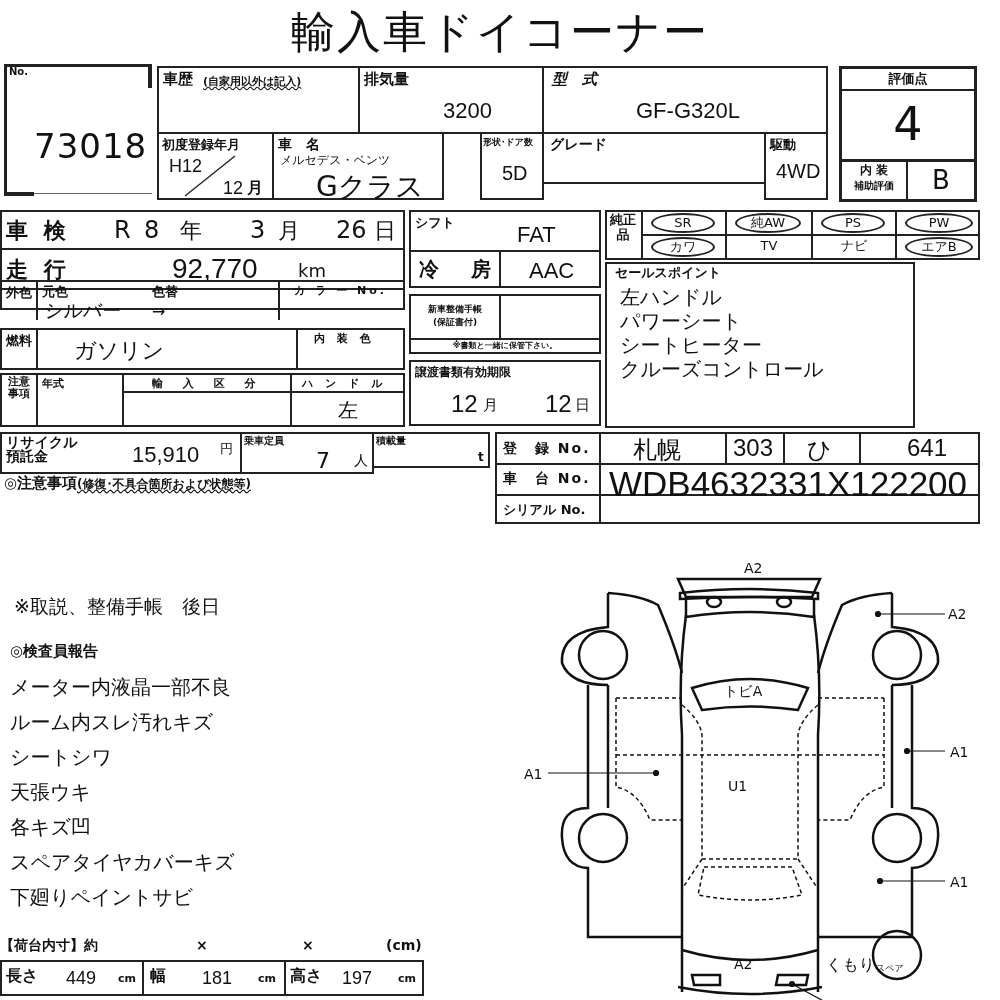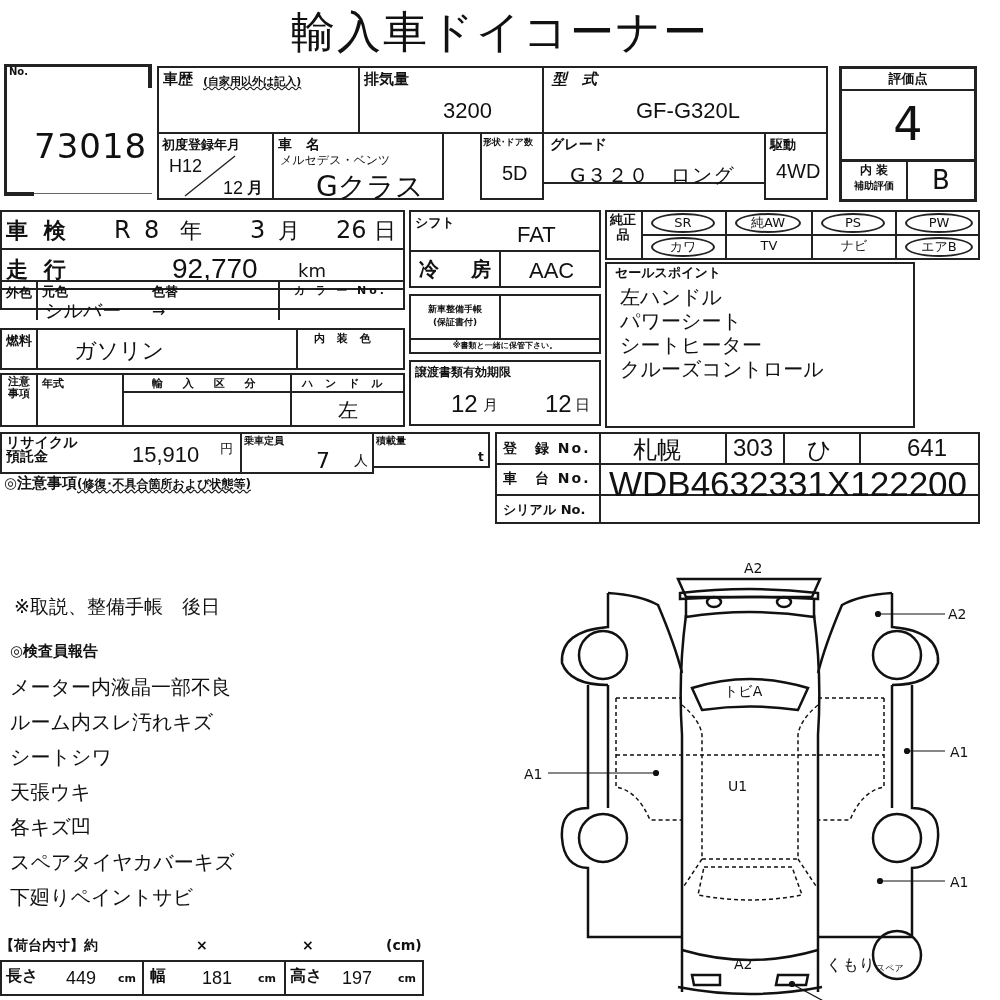--- a/index.html
+++ b/index.html
@@ -59,21 +59,20 @@
   <span class="lbl" style="left:4px;top:2px;font-size:14px;">車　名</span>
   <span class="val" style="left:6px;top:18px;font-size:12px;">メルセデス・ベンツ</span>
   <span class="val" style="left:42px;top:34px;font-size:28px;">Gクラス</span>
 </div>
 <div class="bx" style="left:480px;top:132px;width:64px;height:68px;">
   <span class="lbl" style="left:1px;top:2px;font-size:9px;">形状･ドア数</span>
   <span class="val cond" style="left:20px;top:28px;font-size:20px;">5D</span>
 </div>
 <div class="bx" style="left:542px;top:132px;width:224px;height:52px;text-decoration:underline;">
   <span class="lbl" style="left:6px;top:2px;font-size:14px;">グレード</span>
-  <span class="val" style="left:26px;top:28px;font-size:20px;letter-spacing:1px;">G３２０　ロング</span>
 </div>
 <div class="bx" style="left:764px;top:132px;width:64px;height:68px;">
   <span class="lbl" style="left:4px;top:2px;font-size:13px;">駆動</span>
   <span class="val cond" style="left:10px;top:26px;font-size:20px;">4WD</span>
 </div>
 
 <div class="abs" style="left:839px;top:66px;width:138px;height:136px;border:3px solid #222;">
   <div class="abs" style="left:0;top:0;width:132px;height:22px;border-bottom:2px solid #222;text-align:center;font-size:13px;font-weight:bold;line-height:20px;">評価点</div>
   <div class="abs" style="left:0;top:22px;width:132px;height:68px;text-align:center;font-size:46px;line-height:66px;">4</div>
   <div class="abs" style="left:0;top:90px;width:132px;height:40px;border-top:3px solid #222;">

